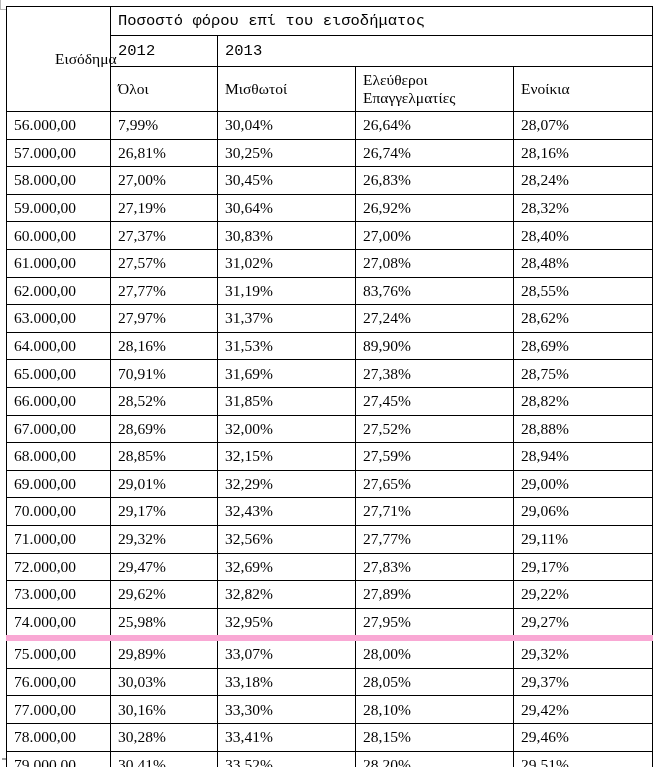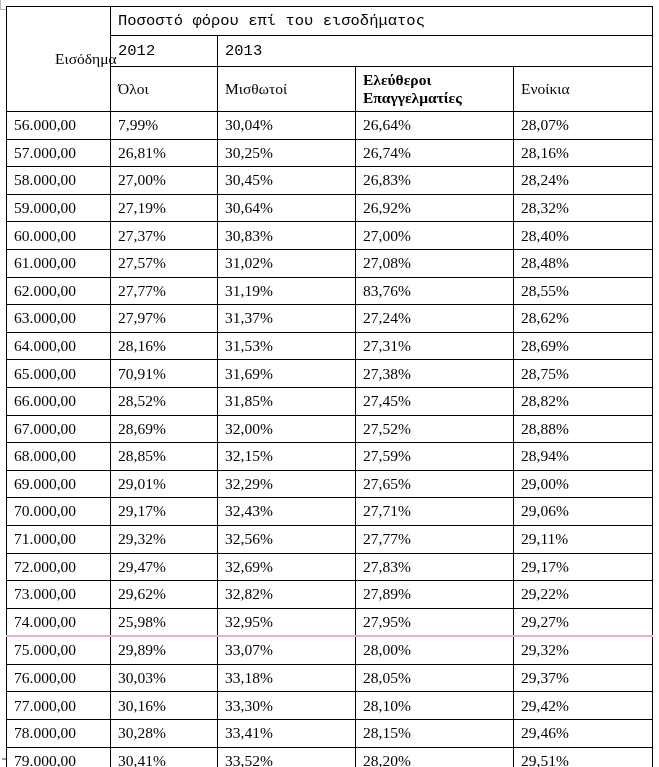--- a/index.html
+++ b/index.html
@@ -89,31 +89,30 @@
   }
   th.sub-head {
     height: 40px;
     vertical-align: middle;
     white-space: normal;
   }
   th.sub-head.two-line {
     line-height: 1.16;
     padding-top: 1px;
     padding-bottom: 1px;
-    font-weight: bold;
   }
 
   
   tbody td {
     height: 22.6px;
   }
 
   
   tbody tr.thick-rule-above > td {
-    border-top: 2px solid #f9a8d4;
+    border-top: 6px solid #f9a8d4;
   }
 
   .sub-head span {
     display: block;
   }
 </style>
 </head>
 <body>
 
 <div class="page">
@@ -204,21 +203,21 @@
           <td>63.000,00</td>
           <td>27,97%</td>
           <td>31,37%</td>
           <td>27,24%</td>
           <td>28,62%</td>
         </tr>
         <tr>
           <td>64.000,00</td>
           <td>28,16%</td>
           <td>31,53%</td>
-          <td>27,31%</td>
+          <td>89,90%</td>
           <td>28,69%</td>
         </tr>
         <tr>
           <td>65.000,00</td>
           <td>70,91%</td>
           <td>31,69%</td>
           <td>27,38%</td>
           <td>28,75%</td>
         </tr>
         <tr>

